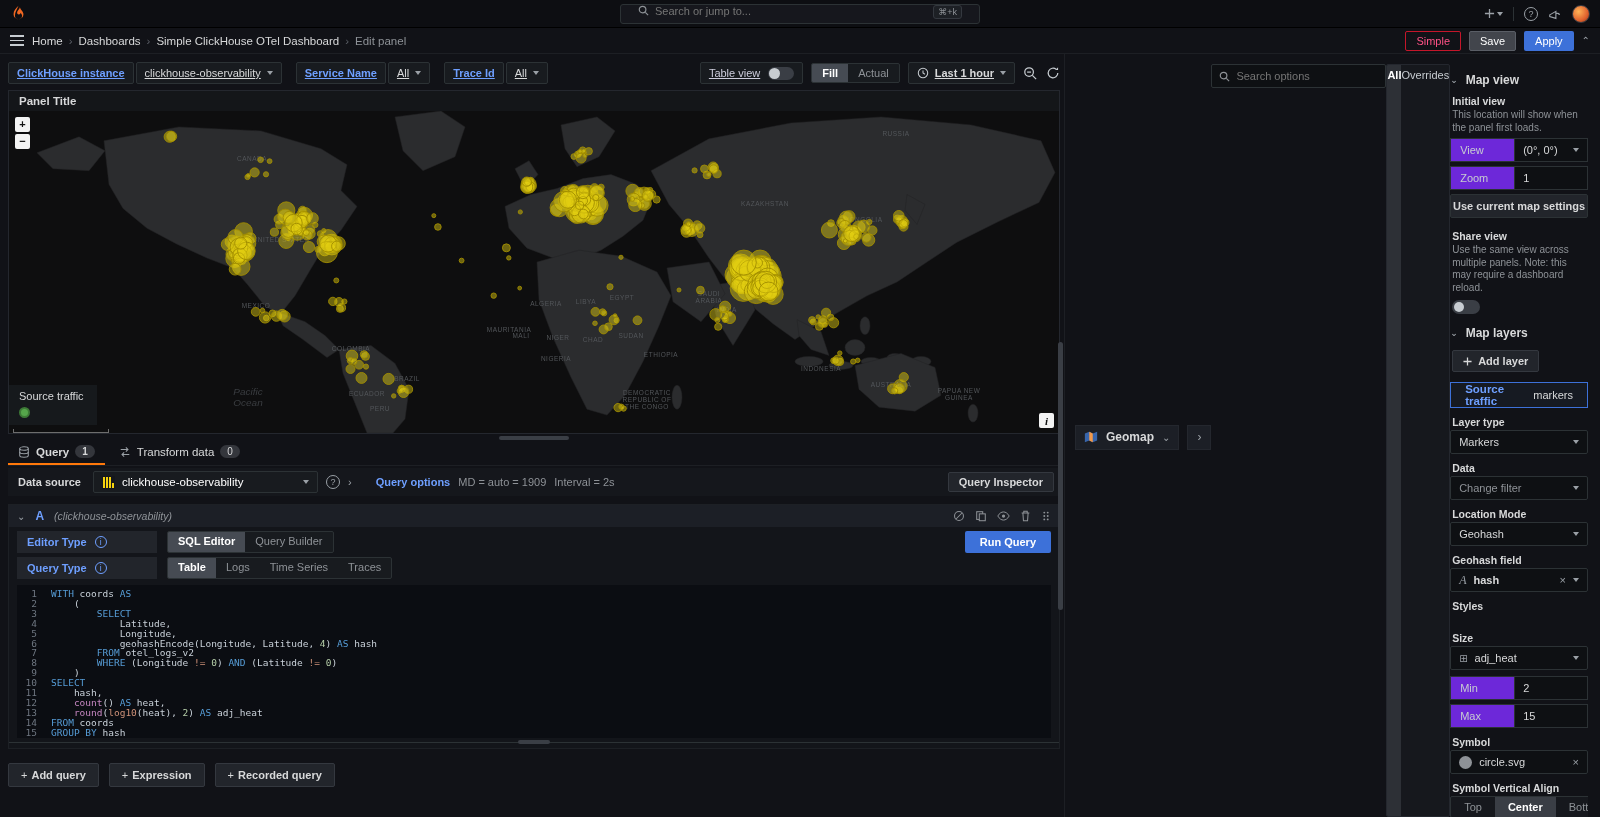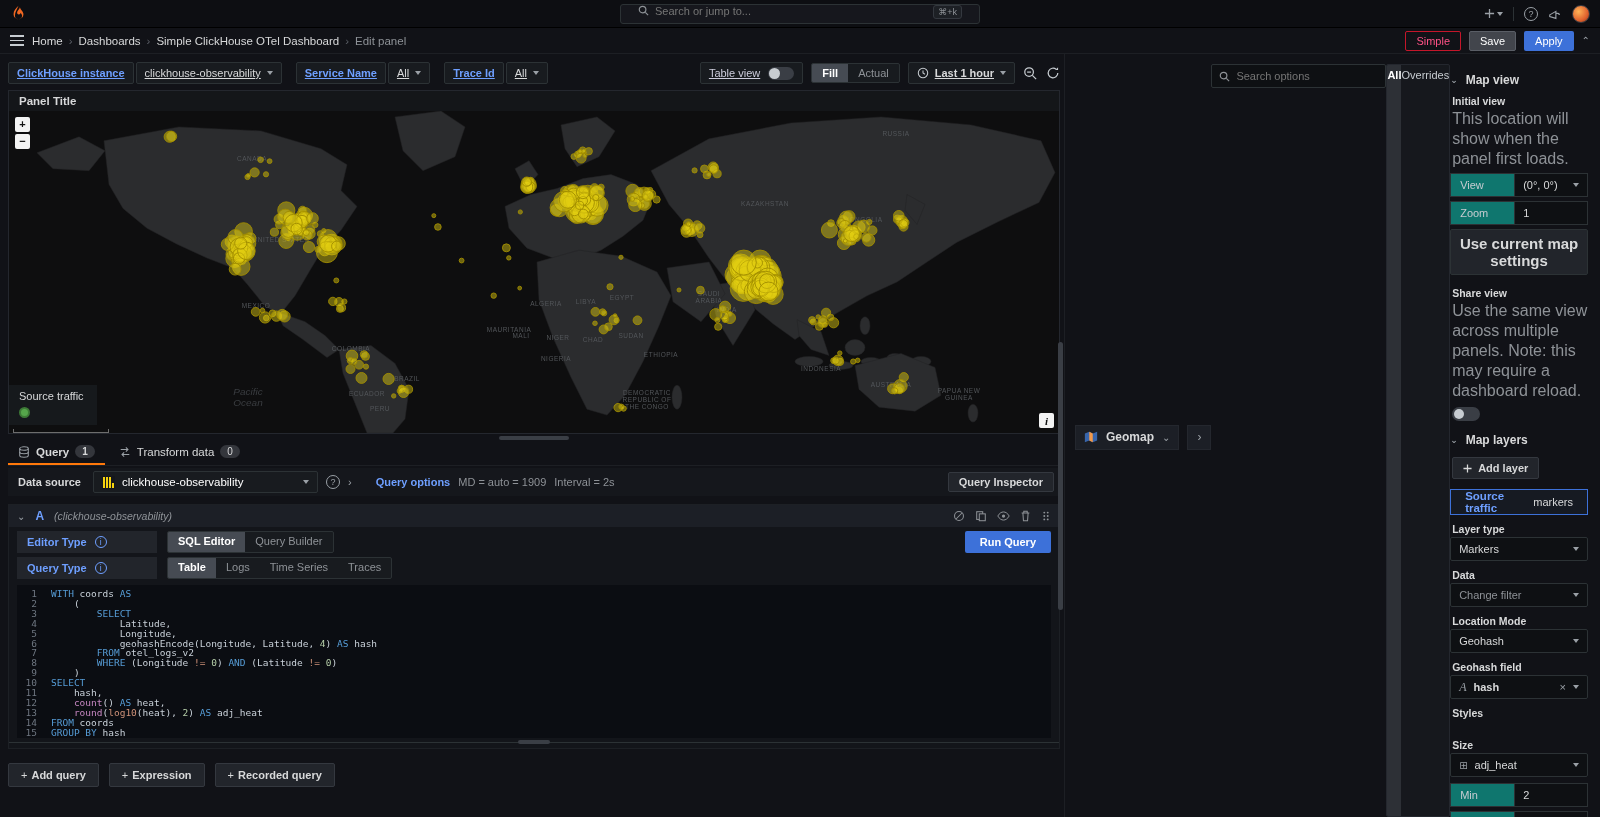--- a/index.html
+++ b/index.html
@@ -154,29 +154,29 @@
   .opt-search input { flex:1; background:transparent; border:none; outline:none; color:#8e9297;
     font-size:11px; font-family:inherit; }
   .opt-tabs { display:flex; margin-top:7px; border:1px solid #24272e; background:#16181d; border-radius:2px; overflow:hidden; }
   .opt-tab { flex:1; text-align:center; padding:4px 0; font-size:11px; color:#c7ccd1; cursor:pointer; }
   .opt-tab.active { background:#2d3036; color:#fff; font-weight:bold; }
   .opt-scroll { flex:1; overflow:hidden; margin-top:4px; }
   .sect-head { display:flex; align-items:center; gap:8px; font-size:12px; font-weight:bold; color:#d8d9da;
     margin:12px 0 8px 0; cursor:pointer; }
   .sect-head .chev { color:#9aa0a6; font-size:9px; }
   .f-label { font-size:10.5px; font-weight:bold; color:#d8d9da; margin:8px 0 2px 2px; }
-  .f-desc { font-size:16px; color:#8e9297; margin:0 0 4px 2px; line-height:1.25; }
+  .f-desc { font-size:10px; color:#8e9297; margin:0 0 4px 2px; line-height:1.25; }
   .ifield { display:flex; margin:4px 0; }
-  .ilabel { background:#0f766e; border:1px solid #2c3235; border-right:none; min-width:64px;
+  .ilabel { background:#6d28d9; border:1px solid #2c3235; border-right:none; min-width:64px;
     font-size:11px; color:#c7ccd1; display:flex; align-items:center; padding:0 9px; height:24px; }
   .ivalue { flex:1; background:#0e1013; border:1px solid #2c3235; height:24px; display:flex;
     align-items:center; padding:0 8px; font-size:11px; color:#d8d9da; gap:6px; }
   .ivalue .flex1 { flex:1; }
   .btn-block { width:100%; margin-top:4px; background:#22252b; border:1px solid #2c3235; color:#d8d9da;
-    font-weight:bold; font-size:15px; padding:5px 0; text-align:center; border-radius:2px; cursor:pointer; }
+    font-weight:bold; font-size:11px; padding:5px 0; text-align:center; border-radius:2px; cursor:pointer; }
   .toggle { width:28px; height:14px; background:#3a3e45; border-radius:8px; position:relative; margin:6px 0 4px 2px; cursor:pointer; }
   .toggle::after { content:""; position:absolute; left:2px; top:2px; width:10px; height:10px; border-radius:50%; background:#c7ccd1; }
   .btn-addlayer { display:inline-flex; align-items:center; gap:6px; background:#22252b; border:1px solid #34383f;
     color:#d8d9da; font-weight:bold; font-size:11px; padding:4px 10px; border-radius:2px; margin:2px 0 10px 2px; cursor:pointer; }
   .layer-row { border:1px solid #3d71d9; background:#161a22; height:26px; display:flex; align-items:center;
     gap:26px; padding:0 14px; margin-bottom:6px; cursor:pointer; }
   .layer-name { color:#6e9fff; font-size:11.5px; font-weight:bold; }
   .layer-kind { color:#d8d9da; font-size:11px; }
   .dd { background:#0e1013; border:1px solid #2c3235; border-radius:2px; height:24px; display:flex;
     align-items:center; gap:7px; padding:0 8px; font-size:11px; color:#d8d9da; cursor:pointer; }

